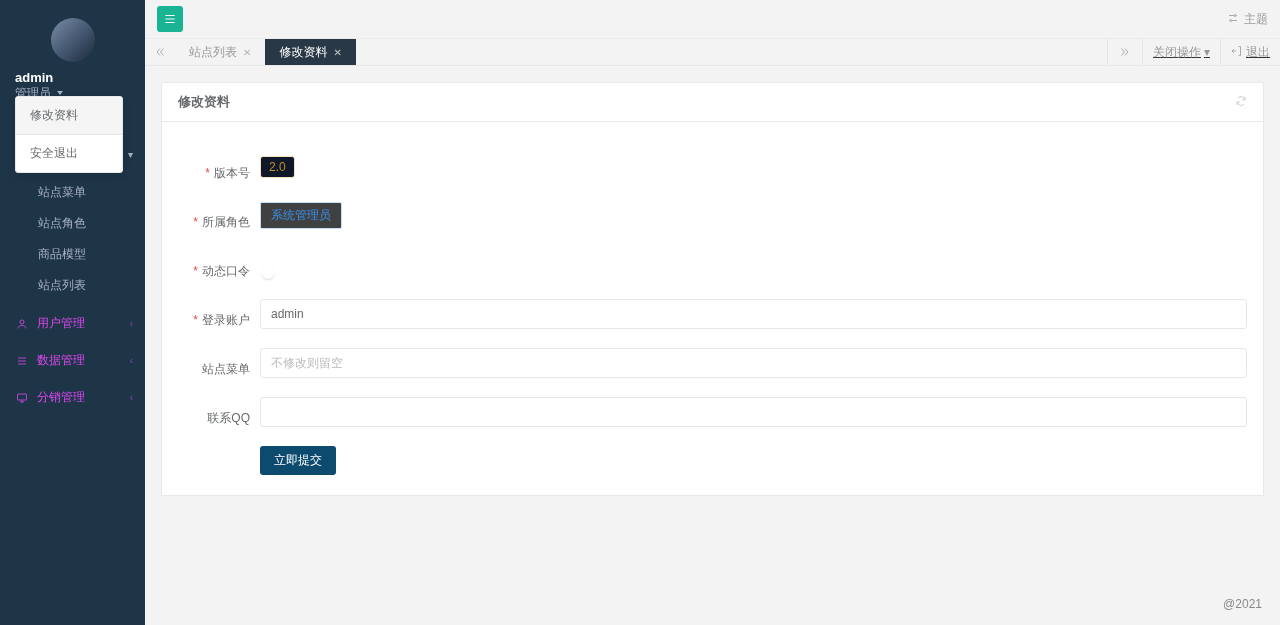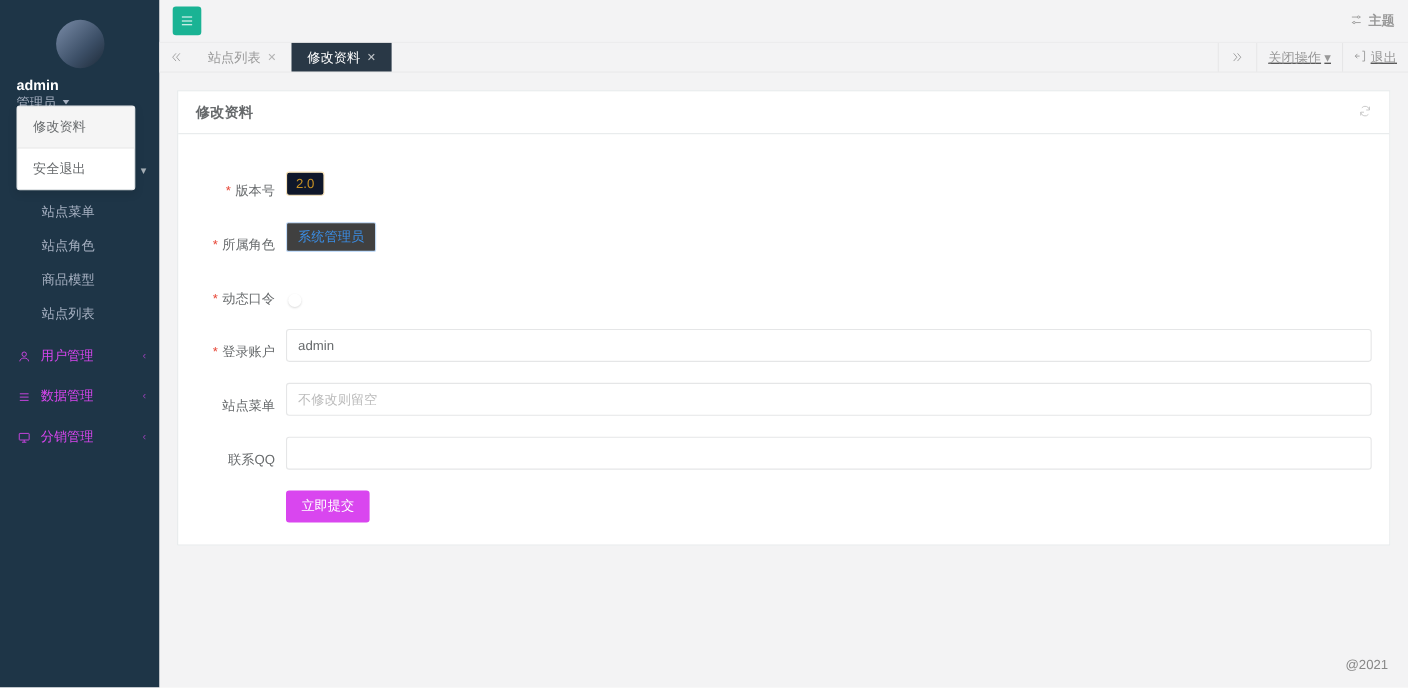--- a/index.html
+++ b/index.html
@@ -26,21 +26,21 @@
 .sub { padding: 4px 0; }
 .sub-item { padding: 7px 15px 7px 38px; color: #a7b1c2; cursor: pointer; font-size: 12px; }
 
 
 .main { flex: 1; display: flex; flex-direction: column; background: #f3f3f4; min-width: 0; }
 
 
 .topbar { height: 38px; display: flex; align-items: center; padding: 0 12px; justify-content: space-between; }
 .burger { width: 26px; height: 26px; background: #1ab394; border-radius: 3px; color: #fff; display: inline-flex; align-items: center; justify-content: center; font-size: 14px; cursor: pointer; }
 .tb-right { display: flex; align-items: center; gap: 12px; }
-.tb-item { display: flex; align-items: center; gap: 4px; color: #999; font-size: 12px; cursor: pointer; font-weight: bold; }
+.tb-item { display: flex; align-items: center; gap: 4px; color: #999; font-size: 12px; cursor: pointer; }
 
 
 .tabsbar { height: 28px; background: #f3f3f4; display: flex; align-items: stretch; position: relative; border-top: 1px solid rgba(0,0,0,.03); border-bottom: 1px solid rgba(0,0,0,.04); }
 .tabs-btn { width: 30px; display: flex; align-items: center; justify-content: center; color: #999; cursor: pointer; font-size: 12px; }
 .tabs-list { display: flex; align-items: stretch; }
 .tab { display: flex; align-items: center; padding: 0 14px; color: #999; font-size: 12px; cursor: pointer; gap: 6px; }
 .tab.active { background: #293846; color: #fff; }
 .tab .tab-close { font-size: 10px; opacity: .7; }
 .tabs-right { margin-left: auto; display: flex; align-items: stretch; text-decoration: underline; }
 .tabs-right .tbtn { display: flex; align-items: center; padding: 0 10px; color: #999; font-size: 12px; cursor: pointer; gap: 3px; border-left: 1px solid rgba(0,0,0,.05); }
@@ -57,21 +57,21 @@
 .flabel { width: 72px; text-align: right; color: #676a6c; font-size: 12px; margin-right: 10px; margin-top: 14px; }
 .req { color: #e84c3d; margin-right: 4px; }
 .badge { background: #0f172a; border: 1px solid #f8e3b9; color: #c69024; border-radius: 3px; padding: 3px 8px; font-size: 12px; display: inline-block; }
 .badge-blue { background: #404040; border: 1px solid #c3ddfb; color: #3a8ee6; border-radius: 2px; padding: 4px 10px; font-size: 12px; display: inline-block; }
 .fctrl { flex: 1; min-width: 0; }
 .finput { width: 100%; height: 30px; border: 1px solid #e5e6e7; border-radius: 3px; padding: 0 10px; font-size: 12px; color: #676a6c; outline: none; }
 .finput::placeholder { color: #bbb; }
 .switch { width: 28px; height: 16px; border-radius: 8px; background: #dcdfe6; position: relative; cursor: pointer; }
 .switch::after { content: ""; position: absolute; top: 2px; left: 2px; width: 12px; height: 12px; background: #fff; border-radius: 50%; box-shadow: 0 1px 2px rgba(0,0,0,.15); }
 .submit { margin-left: 82px; margin-top: 10px; }
-.sbtn { background: #d946ef; color: #fff; border: none; border-radius: 3px; padding: 6px 14px; font-size: 12px; cursor: pointer; }
+.sbtn { background: #0c4a6e; color: #fff; border: none; border-radius: 3px; padding: 6px 14px; font-size: 12px; cursor: pointer; }
 
 .footer { height: 28px; display: flex; align-items: flex-start; justify-content: flex-end; padding: 0 18px; color: #888; font-size: 12px; }
 
 
 svg { stroke: currentColor; fill: none; stroke-width: 1.6; }
 </style>
 </head>
 <body>
 
 <div class="layout">

